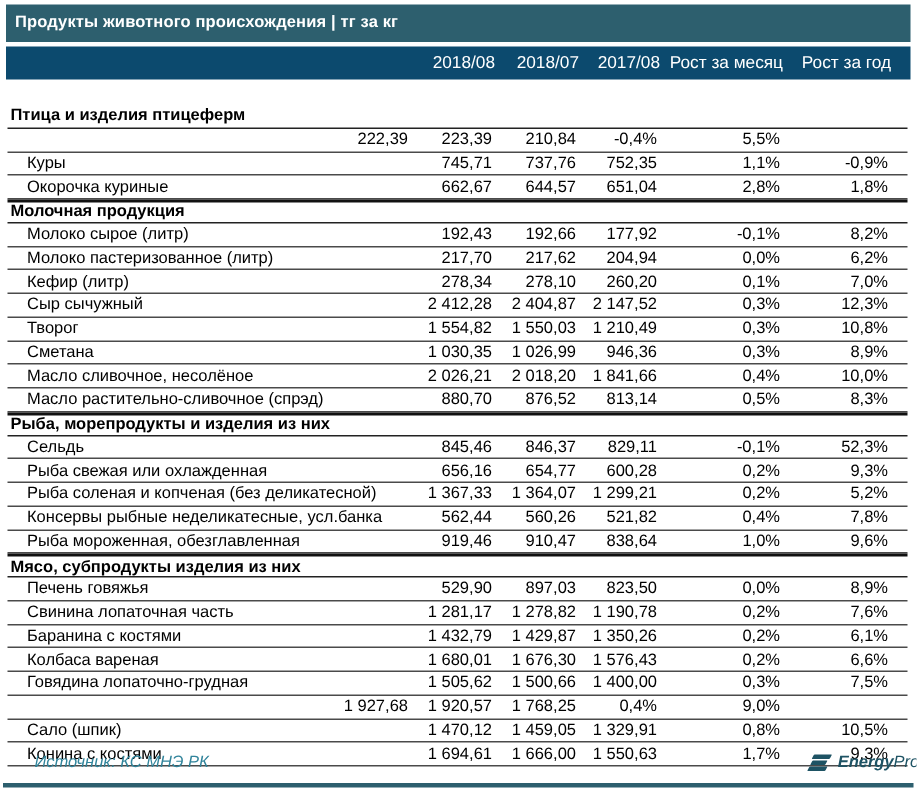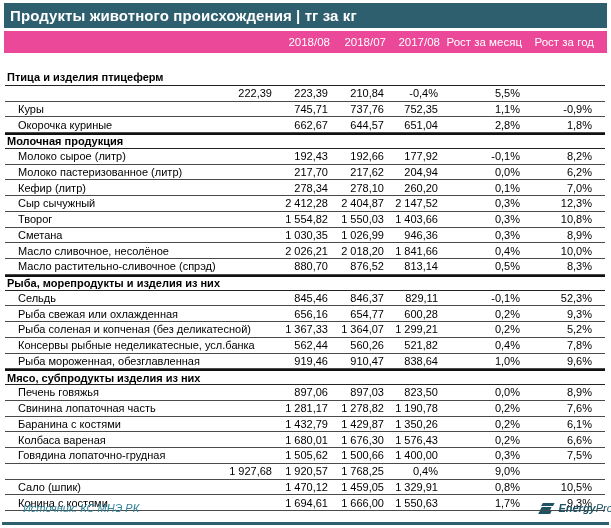--- a/index.html
+++ b/index.html
@@ -7,34 +7,34 @@
   body {
     width: 611px; height: 528px;
     font-family: "Liberation Sans", "DejaVu Sans", sans-serif;
     position: relative; overflow: hidden;
   }
   .page { position: absolute; inset: 0; }
 
   .title-bar {
     position: absolute; left: 4px; top: 3px; width: 603px; height: 25px;
     background: #2D5F6E; color: #ffffff;
-    font-size: 15px; font-weight: bold;
+    font-size: 11px; font-weight: bold;
     line-height: 25px; padding-left: 6px;
     letter-spacing: 0.1px;
   }
 
   .grid-cols {
     display: grid;
     grid-template-columns: 1fr 56px 56px 54px 82px 72px;
     padding-right: 13px;
   }
 
   .col-header {
     position: absolute; left: 4px; top: 31px; width: 603px; height: 22px;
-    background: #ec4899; color: #ffffff; font-size: 11.5px;
+    background: #0c4a6e; color: #ffffff; font-size: 11.5px;
     align-items: center;
   }
   .col-header .cell { text-align: right; }
 
   .table-body {
     position: absolute; left: 5px; top: 70px; width: 600px;
   }
   .row {
     height: 15.75px; align-items: center; font-size: 11px; color: #000;
   }
@@ -158,21 +158,21 @@
         <div class="cell num">2 412,28</div>
         <div class="cell num">2 404,87</div>
         <div class="cell num">2 147,52</div>
         <div class="cell num">0,3%</div>
         <div class="cell num">12,3%</div>
       </div>
       <div class="row grid-cols data-row">
         <div class="cell label">Творог</div>
         <div class="cell num">1 554,82</div>
         <div class="cell num">1 550,03</div>
-        <div class="cell num">1 403,66</div>
+        <div class="cell num">1 210,49</div>
         <div class="cell num">0,3%</div>
         <div class="cell num">10,8%</div>
       </div>
       <div class="row grid-cols data-row">
         <div class="cell label">Сметана</div>
         <div class="cell num">1 030,35</div>
         <div class="cell num">1 026,99</div>
         <div class="cell num">946,36</div>
         <div class="cell num">0,3%</div>
         <div class="cell num">8,9%</div>
@@ -244,21 +244,21 @@
       <div class="row grid-cols section-row">
         <div class="cell label">Мясо, субпродукты изделия из них</div>
         <div class="cell num"></div>
         <div class="cell num"></div>
         <div class="cell num"></div>
         <div class="cell num"></div>
         <div class="cell num"></div>
       </div>
       <div class="row grid-cols data-row">
         <div class="cell label">Печень говяжья</div>
-        <div class="cell num">897,06</div>
+        <div class="cell num">529,90</div>
         <div class="cell num">897,03</div>
         <div class="cell num">823,50</div>
         <div class="cell num">0,0%</div>
         <div class="cell num">8,9%</div>
       </div>
       <div class="row grid-cols data-row">
         <div class="cell label">Свинина лопаточная часть</div>
         <div class="cell num">1 281,17</div>
         <div class="cell num">1 278,82</div>
         <div class="cell num">1 190,78</div>

